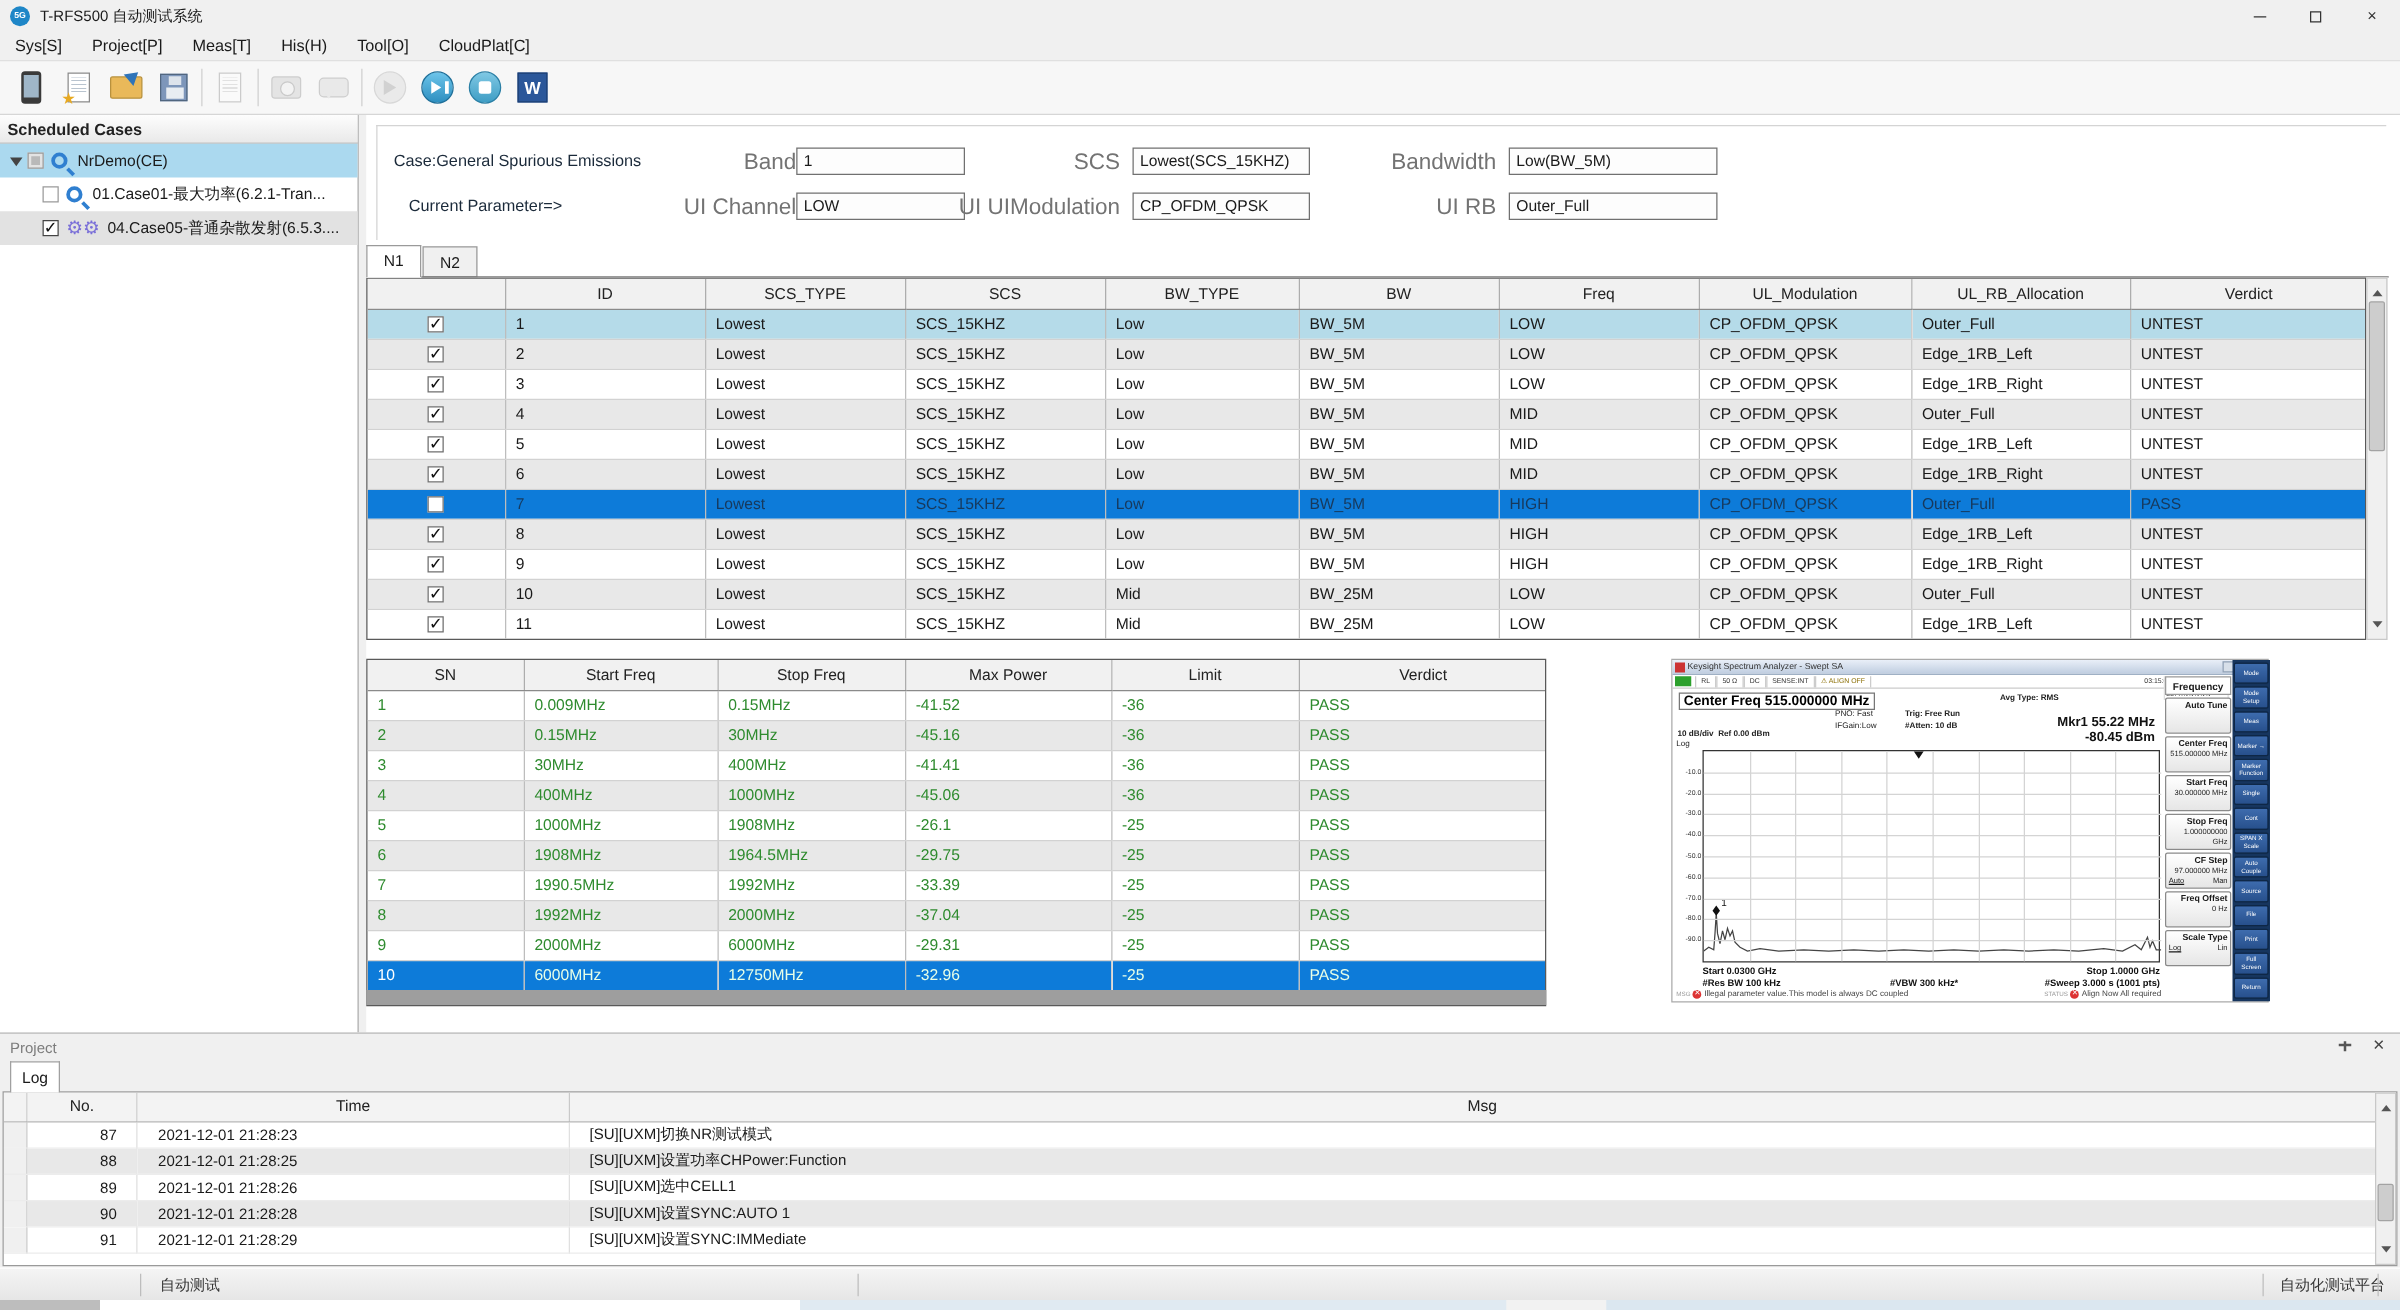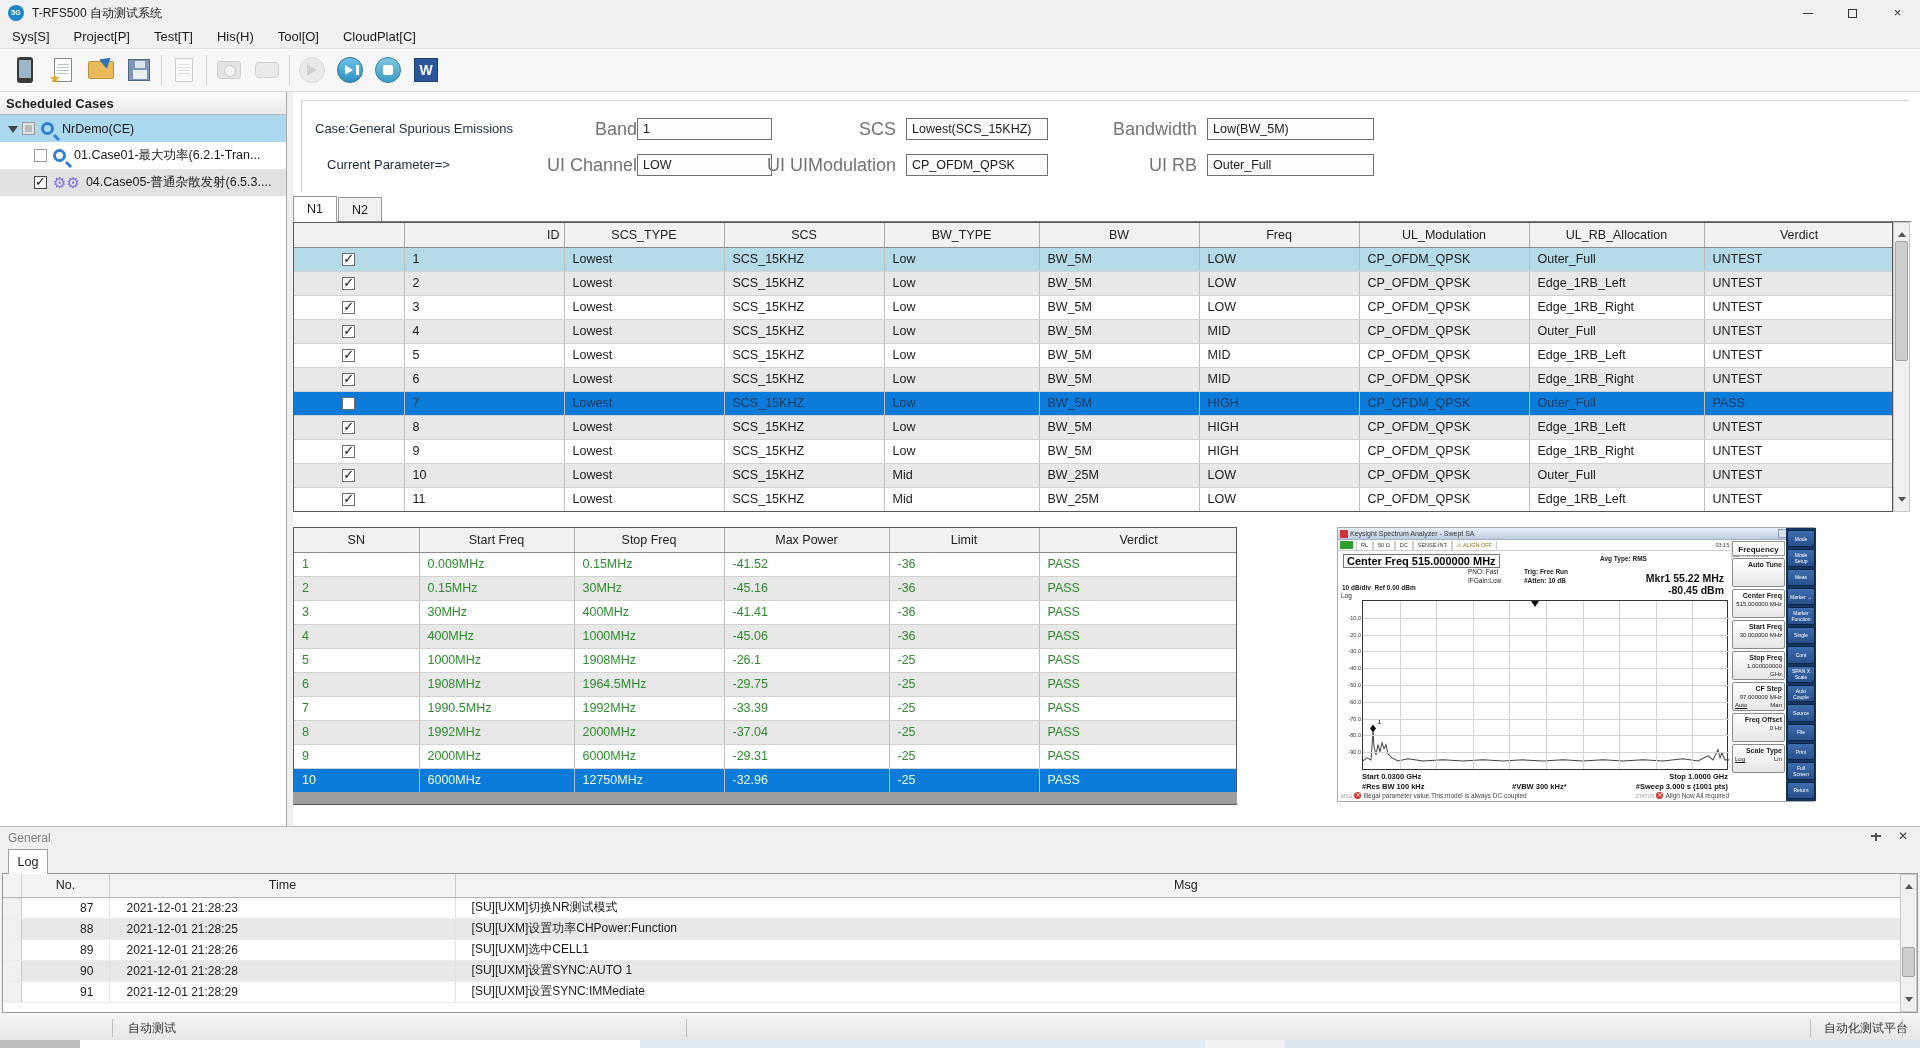--- a/index.html
+++ b/index.html
@@ -140,21 +140,21 @@
 <body>
 
 <div id="titlebar">
   <div id="appicon">5G</div>
   <div id="apptitle">T-RFS500 自动测试系统</div>
   <div class="wbtn" style="right:90px"><span style="display:inline-block;width:10px;height:1px;background:#333;vertical-align:middle"></span></div>
   <div class="wbtn" style="right:45px"><span style="display:inline-block;width:9px;height:9px;border:1px solid #333;vertical-align:middle"></span></div>
   <div class="wbtn" style="right:0">×</div>
 </div>
 
-<div id="menubar"><span class="menuitem">Sys[S]</span><span class="menuitem">Project[P]</span><span class="menuitem">Test[T]</span><span class="menuitem">His(H)</span><span class="menuitem">Tool[O]</span><span class="menuitem">CloudPlat[C]</span></div>
+<div id="menubar"><span class="menuitem">Sys[S]</span><span class="menuitem">Project[P]</span><span class="menuitem">Meas[T]</span><span class="menuitem">His(H)</span><span class="menuitem">Tool[O]</span><span class="menuitem">CloudPlat[C]</span></div>
 <div id="toolbar">
     <div class="tool">
       <div class="ic-device"></div>
     </div>
     <div class="tool">
       <div class="ic-doc">
         <div class="lines"></div>
         <span class="star">★</span>
       </div>
     </div>
@@ -258,21 +258,21 @@
           <col style="width:155px">
           <col style="width:160px">
           <col style="width:160px">
           <col style="width:170px">
           <col style="width:175px">
           <col style="width:190px">
         </colgroup>
         <thead>
           <tr>
             <th style="text-align:center"></th>
-            <th style="text-align:right">ID</th>
+            <th style="text-align:center">ID</th>
             <th style="text-align:center">SCS_TYPE</th>
             <th style="text-align:center">SCS</th>
             <th style="text-align:center">BW_TYPE</th>
             <th style="text-align:center">BW</th>
             <th style="text-align:center">Freq</th>
             <th style="text-align:center">UL_Modulation</th>
             <th style="text-align:center">UL_RB_Allocation</th>
             <th style="text-align:center">Verdict</th>
           </tr>
         </thead>
@@ -660,21 +660,21 @@
         <div class="hkey">Source</div>
         <div class="hkey">File</div>
         <div class="hkey">Print</div>
         <div class="hkey">Full Screen</div>
         <div class="hkey">Return</div>
       </div>
   </div>
 </div>
 
 <div id="output">
-  <div id="output-title">General</div>
+  <div id="output-title">Project</div>
   <div id="pin"></div>
   <div id="outclose">✕</div>
   <div id="logtab">Log</div>
   <div id="log-wrap">
     <table class="grid" id="log-table">
         <colgroup>
           <col style="width:18px">
           <col style="width:88px">
           <col style="width:342px">
           <col style="width:1448px">

